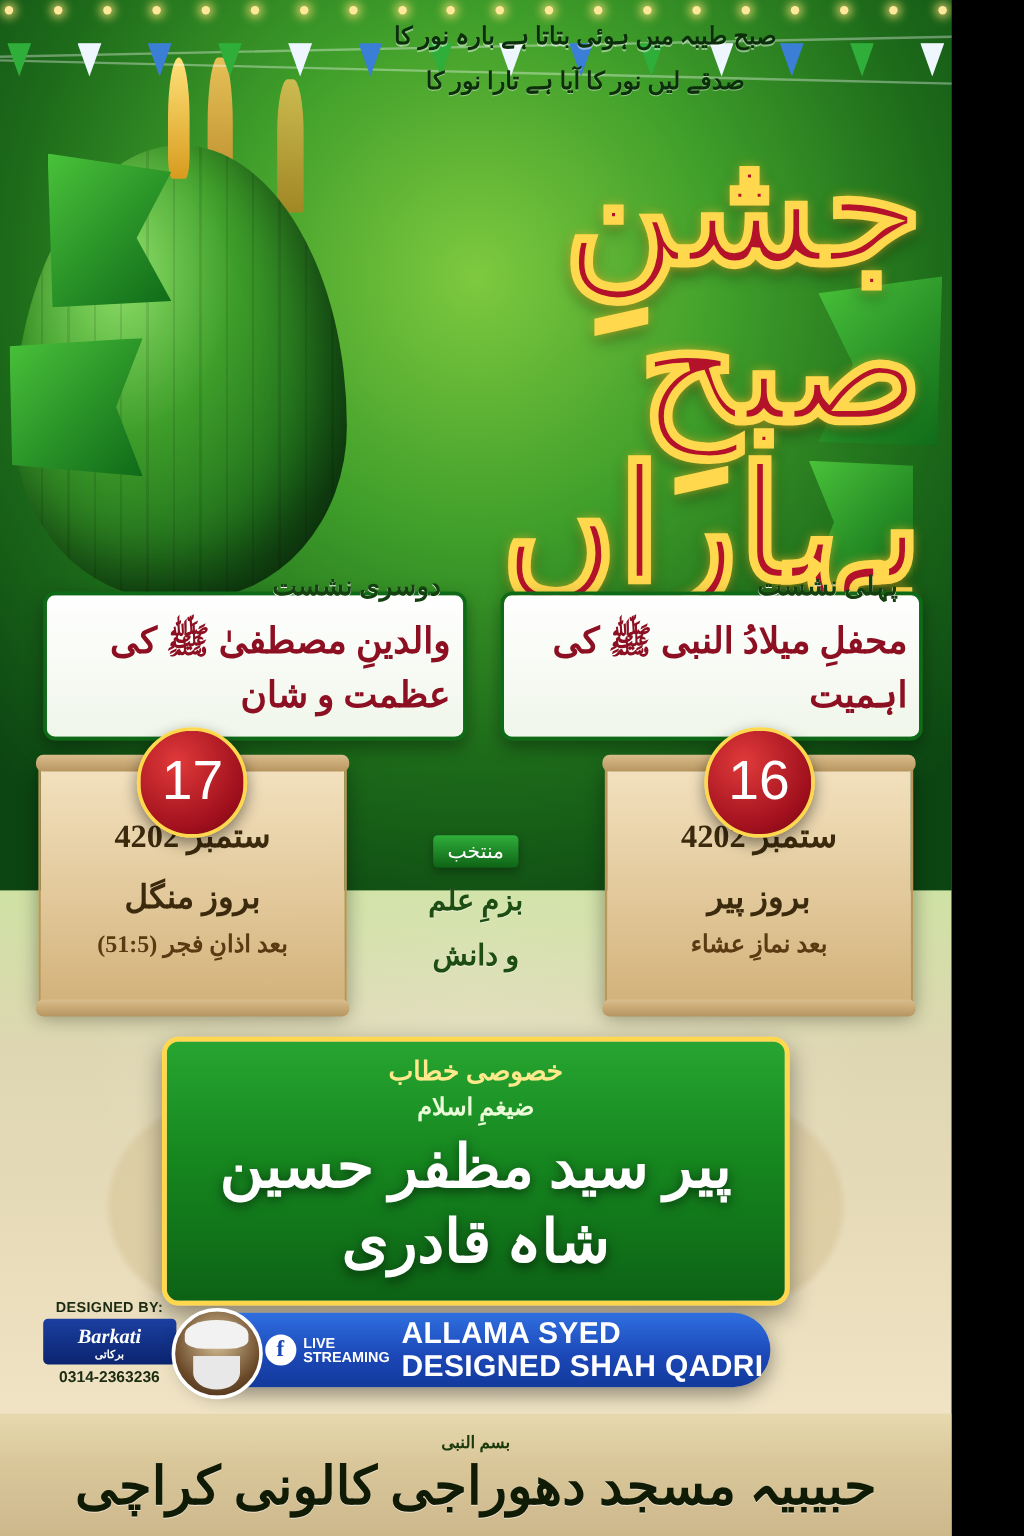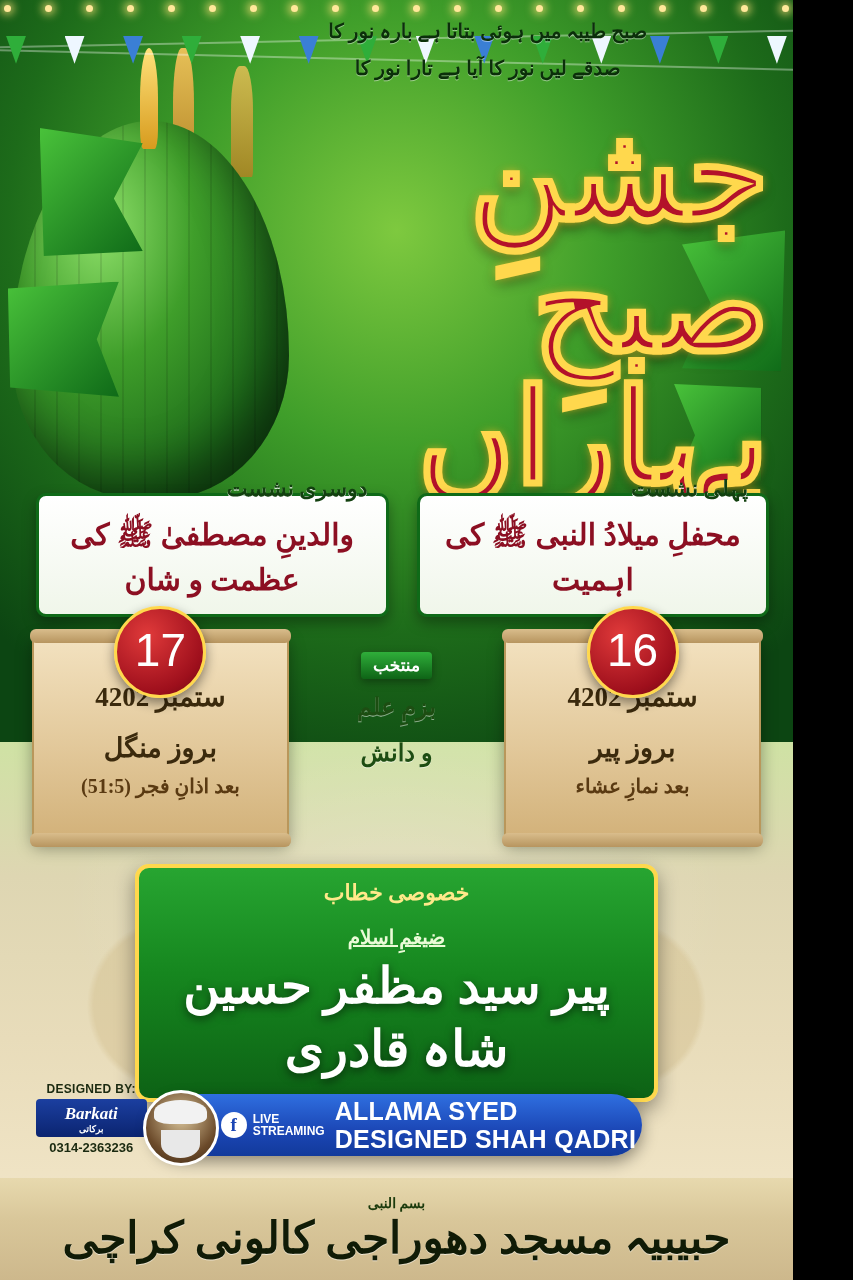--- a/index.html
+++ b/index.html
@@ -205,21 +205,20 @@
   }
   .session {
     position: relative;
     flex: 1 1 0;
     max-width: 46%;
     background: linear-gradient(180deg, #ffffff 0%, #f0f6ea 100%);
     border: 3px solid #0f6a18;
     border-radius: 10px;
     padding: 16px 10px 12px;
     box-shadow: 0 6px 14px rgba(0,0,0,.35);
-    text-align: center;
     margin-left: 12px;
   }
   .session .nisht {
     position: absolute;
     top: -20px;
     right: 18px;
     font-family: "Liberation Serif", serif;
     font-size: 22px;
     font-weight: bold;
     color: #12400f;
@@ -303,24 +302,25 @@
     box-shadow: none;
     padding-top: 18px;
   }
   .scroll-center::before, .scroll-center::after { display: none; }
   .bazm-tag {
     display: inline-block;
     background: linear-gradient(180deg, #2fae3a, #0e6416);
     color: #fff;
     font-family: "Liberation Serif", serif;
     font-size: 17px;
-    font-weight: bold;
+    font-weight: normal;
     padding: 3px 12px;
     border-radius: 4px;
     box-shadow: 0 3px 8px rgba(0,0,0,.35);
+    margin-top: 44px;
   }
   .bazm-text {
     margin-top: 10px;
     font-family: "Liberation Serif", serif;
     font-size: 24px;
     font-weight: bold;
     color: #1d4d12;
     line-height: 1.5;
     text-shadow: 0 1px 0 rgba(255,255,255,.5);
   }
@@ -337,26 +337,25 @@
     text-align: center;
     box-shadow: 0 8px 20px rgba(0,0,0,.4);
   }
   .speaker-panel .khitab {
     font-family: "Liberation Serif", serif;
     font-size: 22px;
     font-weight: bold;
     color: #ffe98a;
   }
   .speaker-panel .zeegham {
-    margin-top: 19px;
+    margin-top: 4px;
     font-family: "Liberation Serif", serif;
     font-size: 20px;
     font-weight: bold;
     color: #eafbd7;
-    text-decoration: underline;
   }
   .speaker-panel .speaker-name {
     margin-top: 6px;
     font-family: "Liberation Serif", serif;
     font-size: 50px;
     font-weight: bold;
     color: #ffffff;
     text-shadow: 0 3px 10px rgba(0,0,0,.55);
     line-height: 1.25;
   }

